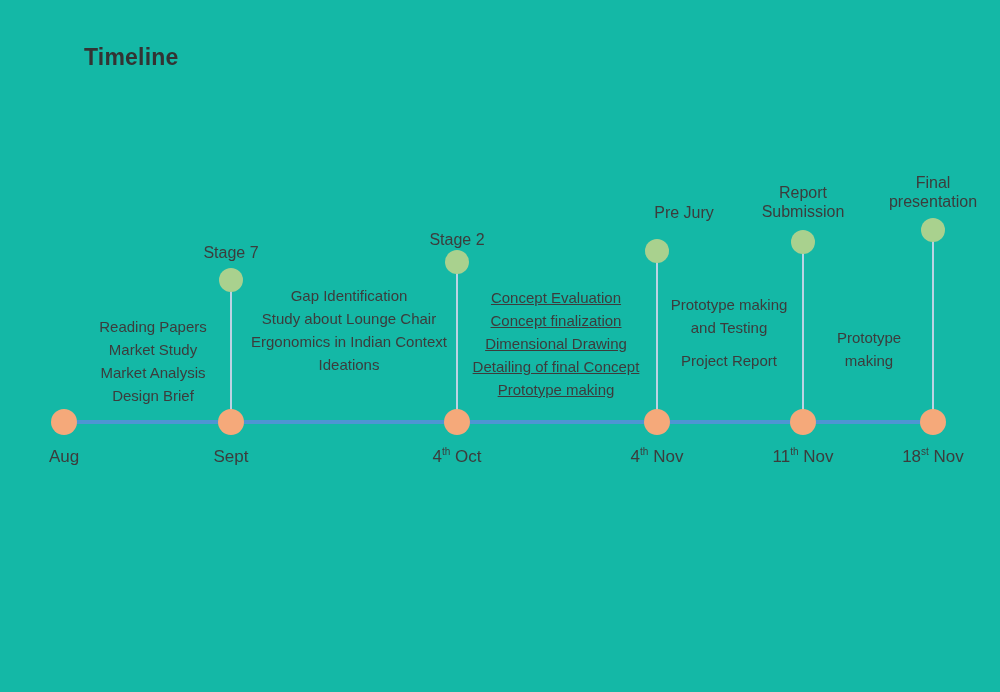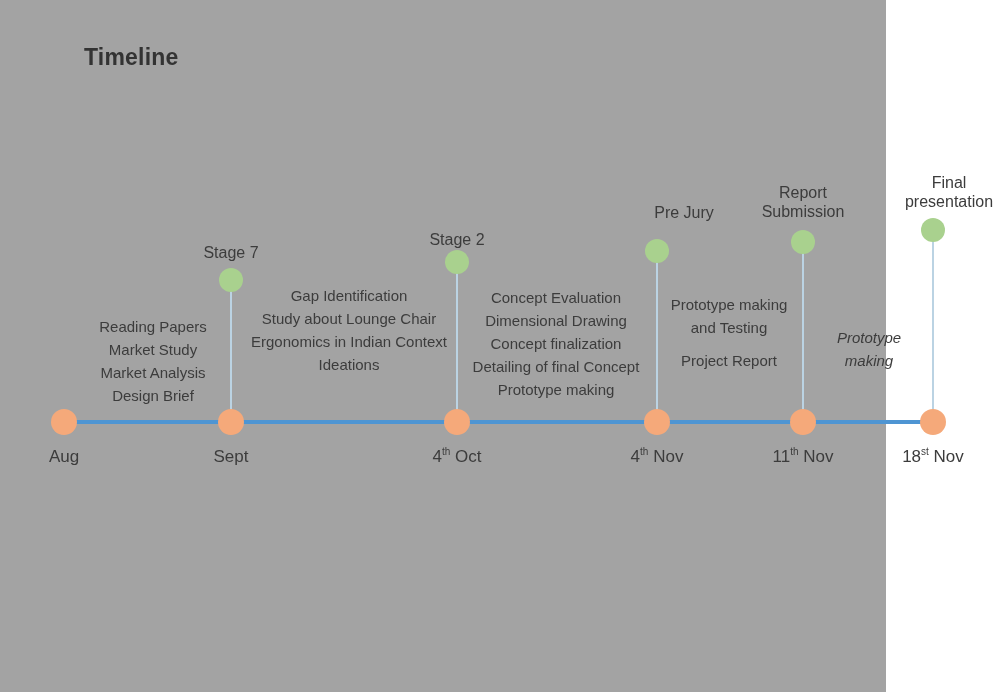--- a/index.html
+++ b/index.html
@@ -10,23 +10,23 @@
   body {
     width: 1000px;
     height: 692px;
     font-family: "Liberation Sans", sans-serif;
     color: #3a3a3a;
     overflow: hidden;
   }
 
   #canvas {
     position: relative;
-    width: 886px;
+    width: 1000px;
     height: 692px;
-    background: #a3a3a3;
+    background: #14b8a6;
   }
 
   
   #title {
     position: absolute;
     left: 84px;
     top: 44px;
     font-size: 23px;
     font-weight: bold;
     color: #333333;
@@ -151,48 +151,48 @@
       <div class="stage-dot" style="left: 657px; top: 251px; background: rgb(169, 209, 142);"></div>
       <div class="stage-dot" style="left: 803px; top: 242px; background: rgb(169, 209, 142);"></div>
       <div class="stage-dot" style="left: 933px; top: 230px; background: rgb(169, 209, 142);"></div>
     </div>
   <div id="stage-labels-layer">
       <div class="stage-label" style="left: 231px; top: 244px; color: rgb(60, 60, 60);">Stage 7</div>
       <div class="stage-label" style="left: 457px; top: 231px; color: rgb(60, 60, 60);">Stage 2</div>
       <div class="stage-label" style="left: 684px; top: 204px; color: rgb(60, 60, 60);">Pre Jury</div>
       <div class="stage-label" style="left: 803px; top: 184px; color: rgb(60, 60, 60);">Report
 Submission</div>
-      <div class="stage-label" style="left: 933px; top: 174px; color: rgb(60, 60, 60); margin-left: 16px;">Final
+      <div class="stage-label" style="left: 933px; top: 174px; color: rgb(60, 60, 60);">Final
 presentation</div>
     </div>
   <div id="tasks-layer">
       <div class="task-block" style="left: 153px; color: rgb(60, 60, 60); top: 276px; margin-top: 40px;">
         <span class="task-line">Reading Papers</span>
         <span class="task-line">Market Study</span>
         <span class="task-line">Market Analysis</span>
         <span class="task-line">Design Brief</span>
       </div>
       <div class="task-block" style="left: 349px; color: rgb(60, 60, 60); top: 285px;">
         <span class="task-line">Gap Identification</span>
         <span class="task-line">Study about Lounge Chair</span>
         <span class="task-line">Ergonomics in Indian Context</span>
         <span class="task-line">Ideations</span>
       </div>
-      <div class="task-block" style="left: 556px; color: rgb(60, 60, 60); top: 287px;">
+      <div class="task-block" style="left: 556px; color: rgb(60, 60, 60); top: 287px; text-decoration: underline;">
         <span class="task-line">Concept Evaluation</span>
+        <span class="task-line">Concept finalization</span>
         <span class="task-line">Dimensional Drawing</span>
-        <span class="task-line">Concept finalization</span>
         <span class="task-line">Detailing of final Concept</span>
         <span class="task-line">Prototype making</span>
       </div>
       <div class="task-block" style="left: 729px; color: rgb(60, 60, 60); top: 294px;">
         <span class="task-line">Prototype making
 and Testing</span>
         <span class="task-line" style="height: 10px;"></span>
         <span class="task-line">Project Report</span>
       </div>
-      <div class="task-block" style="left: 869px; color: rgb(60, 60, 60); top: 327px; font-style: italic;">
+      <div class="task-block" style="left: 869px; color: rgb(60, 60, 60); top: 327px;">
         <span class="task-line">Prototype
 making</span>
       </div>
     </div>
 
 </div>
 
 </body></html>

